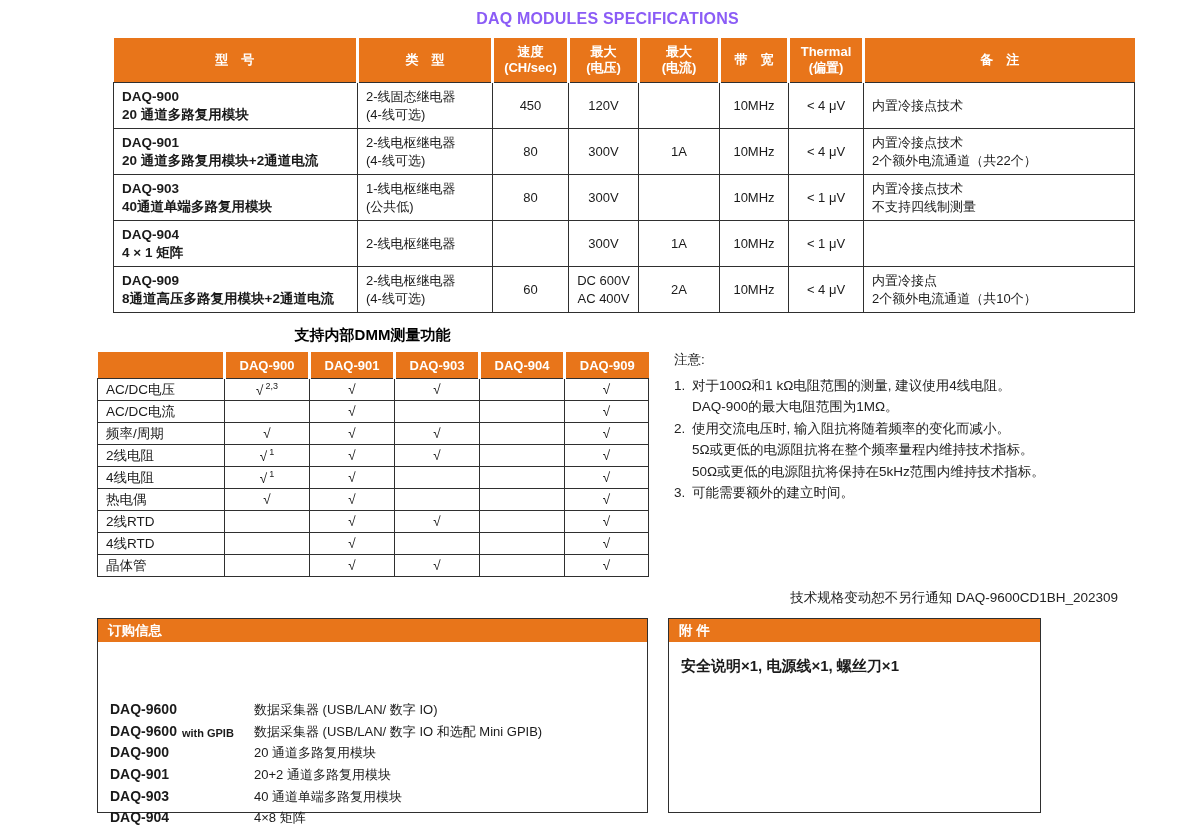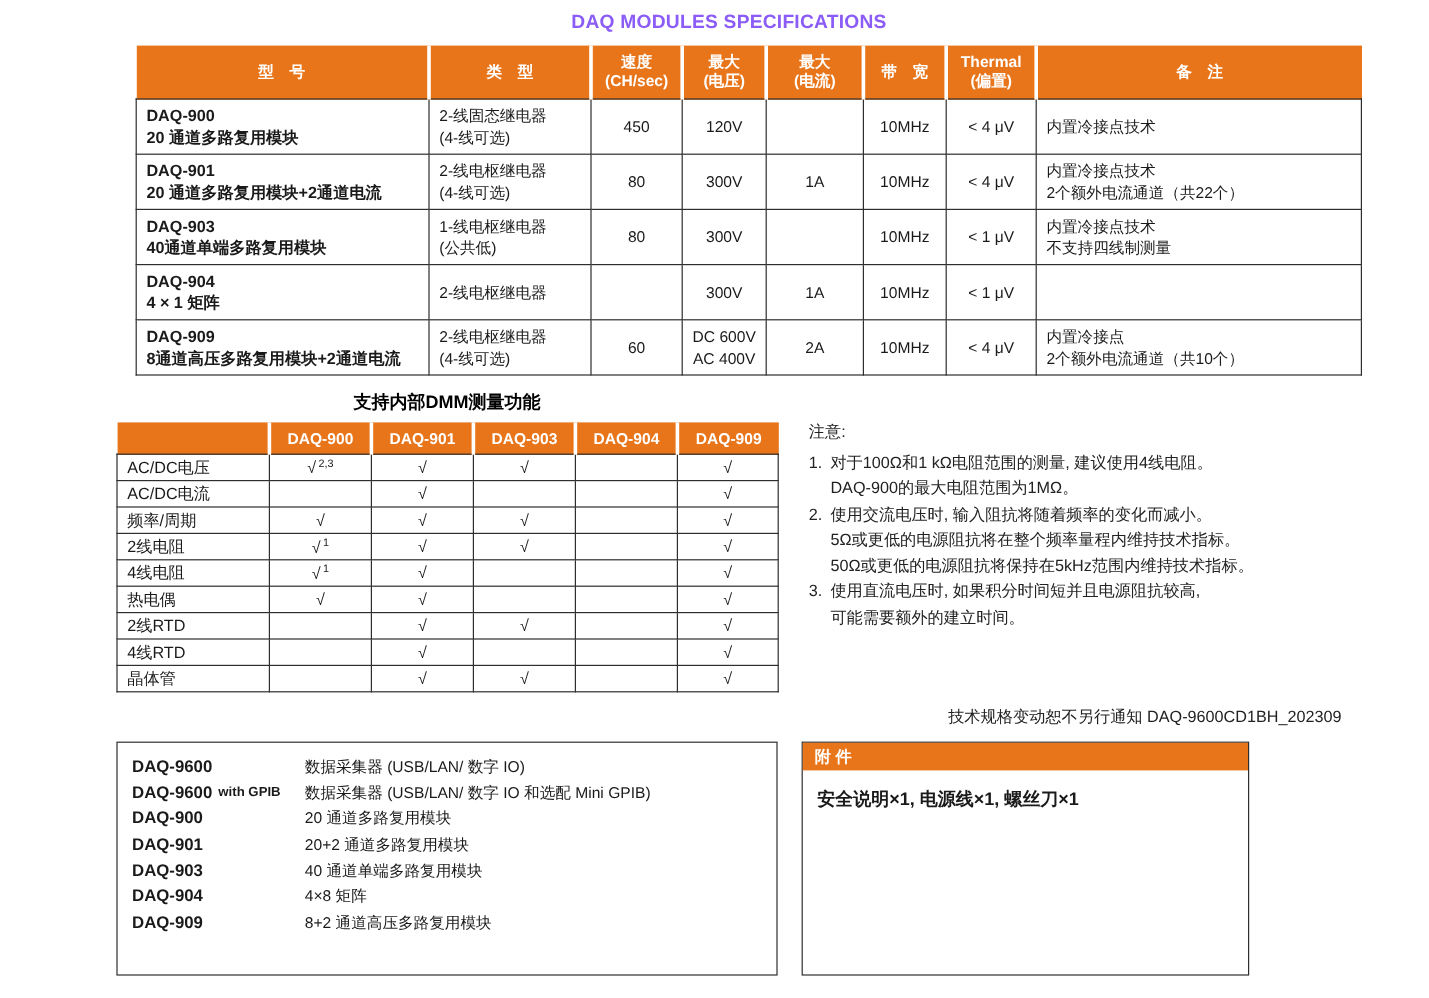--- a/index.html
+++ b/index.html
@@ -44,21 +44,21 @@
                font-size:13.5px;color:#222;}
 
   
   .box{position:absolute;top:618px;height:195px;border:1.5px solid var(--bd);box-sizing:border-box;background:#fff;}
   .box-ordering{left:97px;width:551px;}
   .box-accessories{left:668px;width:373px;}
   .box-header{background:var(--accent);color:#fff;font-weight:bold;font-size:13.5px;
               height:23px;line-height:23px;padding:0 10px;}
   .box-body{padding:11px 12px;}
   .ord-row{display:flex;align-items:baseline;height:21.7px;}
-  .ord-left{width:144px;flex:none;display:flex;align-items:center;gap:5px;}
+  .ord-left{width:144px;flex:none;display:flex;align-items:flex-end;gap:5px;margin-top:48px;}
   .ord-model{font-weight:bold;font-size:14px;}
   .ord-suffix{font-weight:bold;font-size:11px;}
   .ord-desc{font-size:13px;}
   .acc-content{font-size:15px;font-weight:600;padding-top:4px;}
 </style>
 </head>
 <body>
 
 <div class="page">
 
@@ -321,29 +321,29 @@
         <div class="note-num">2.</div>
         <div class="note-lines">
           <div>使用交流电压时, 输入阻抗将随着频率的变化而减小。</div>
           <div>5Ω或更低的电源阻抗将在整个频率量程内维持技术指标。</div>
           <div>50Ω或更低的电源阻抗将保持在5kHz范围内维持技术指标。</div>
         </div>
       </div>
       <div class="note-item">
         <div class="note-num">3.</div>
         <div class="note-lines">
-          <div>使用直流电压时, 如果积分时间短并且电源阻抗较高,</div>
           <div>可能需要额外的建立时间。</div>
         </div>
       </div>
     </div>
 
   <div class="footer-note">技术规格变动恕不另行通知 DAQ-9600CD1BH_202309</div>
 
   <div class="box box-ordering">
+    <div class="box-header">订购信息</div>
     <div class="box-body" id="ordering-body">
         <div class="ord-row">
           <div class="ord-left">
             <span class="ord-model">DAQ-9600</span>
           </div>
           <span class="ord-desc">数据采集器 (USB/LAN/ 数字 IO)</span>
         </div>
         <div class="ord-row">
           <div class="ord-left">
             <span class="ord-model">DAQ-9600</span>

